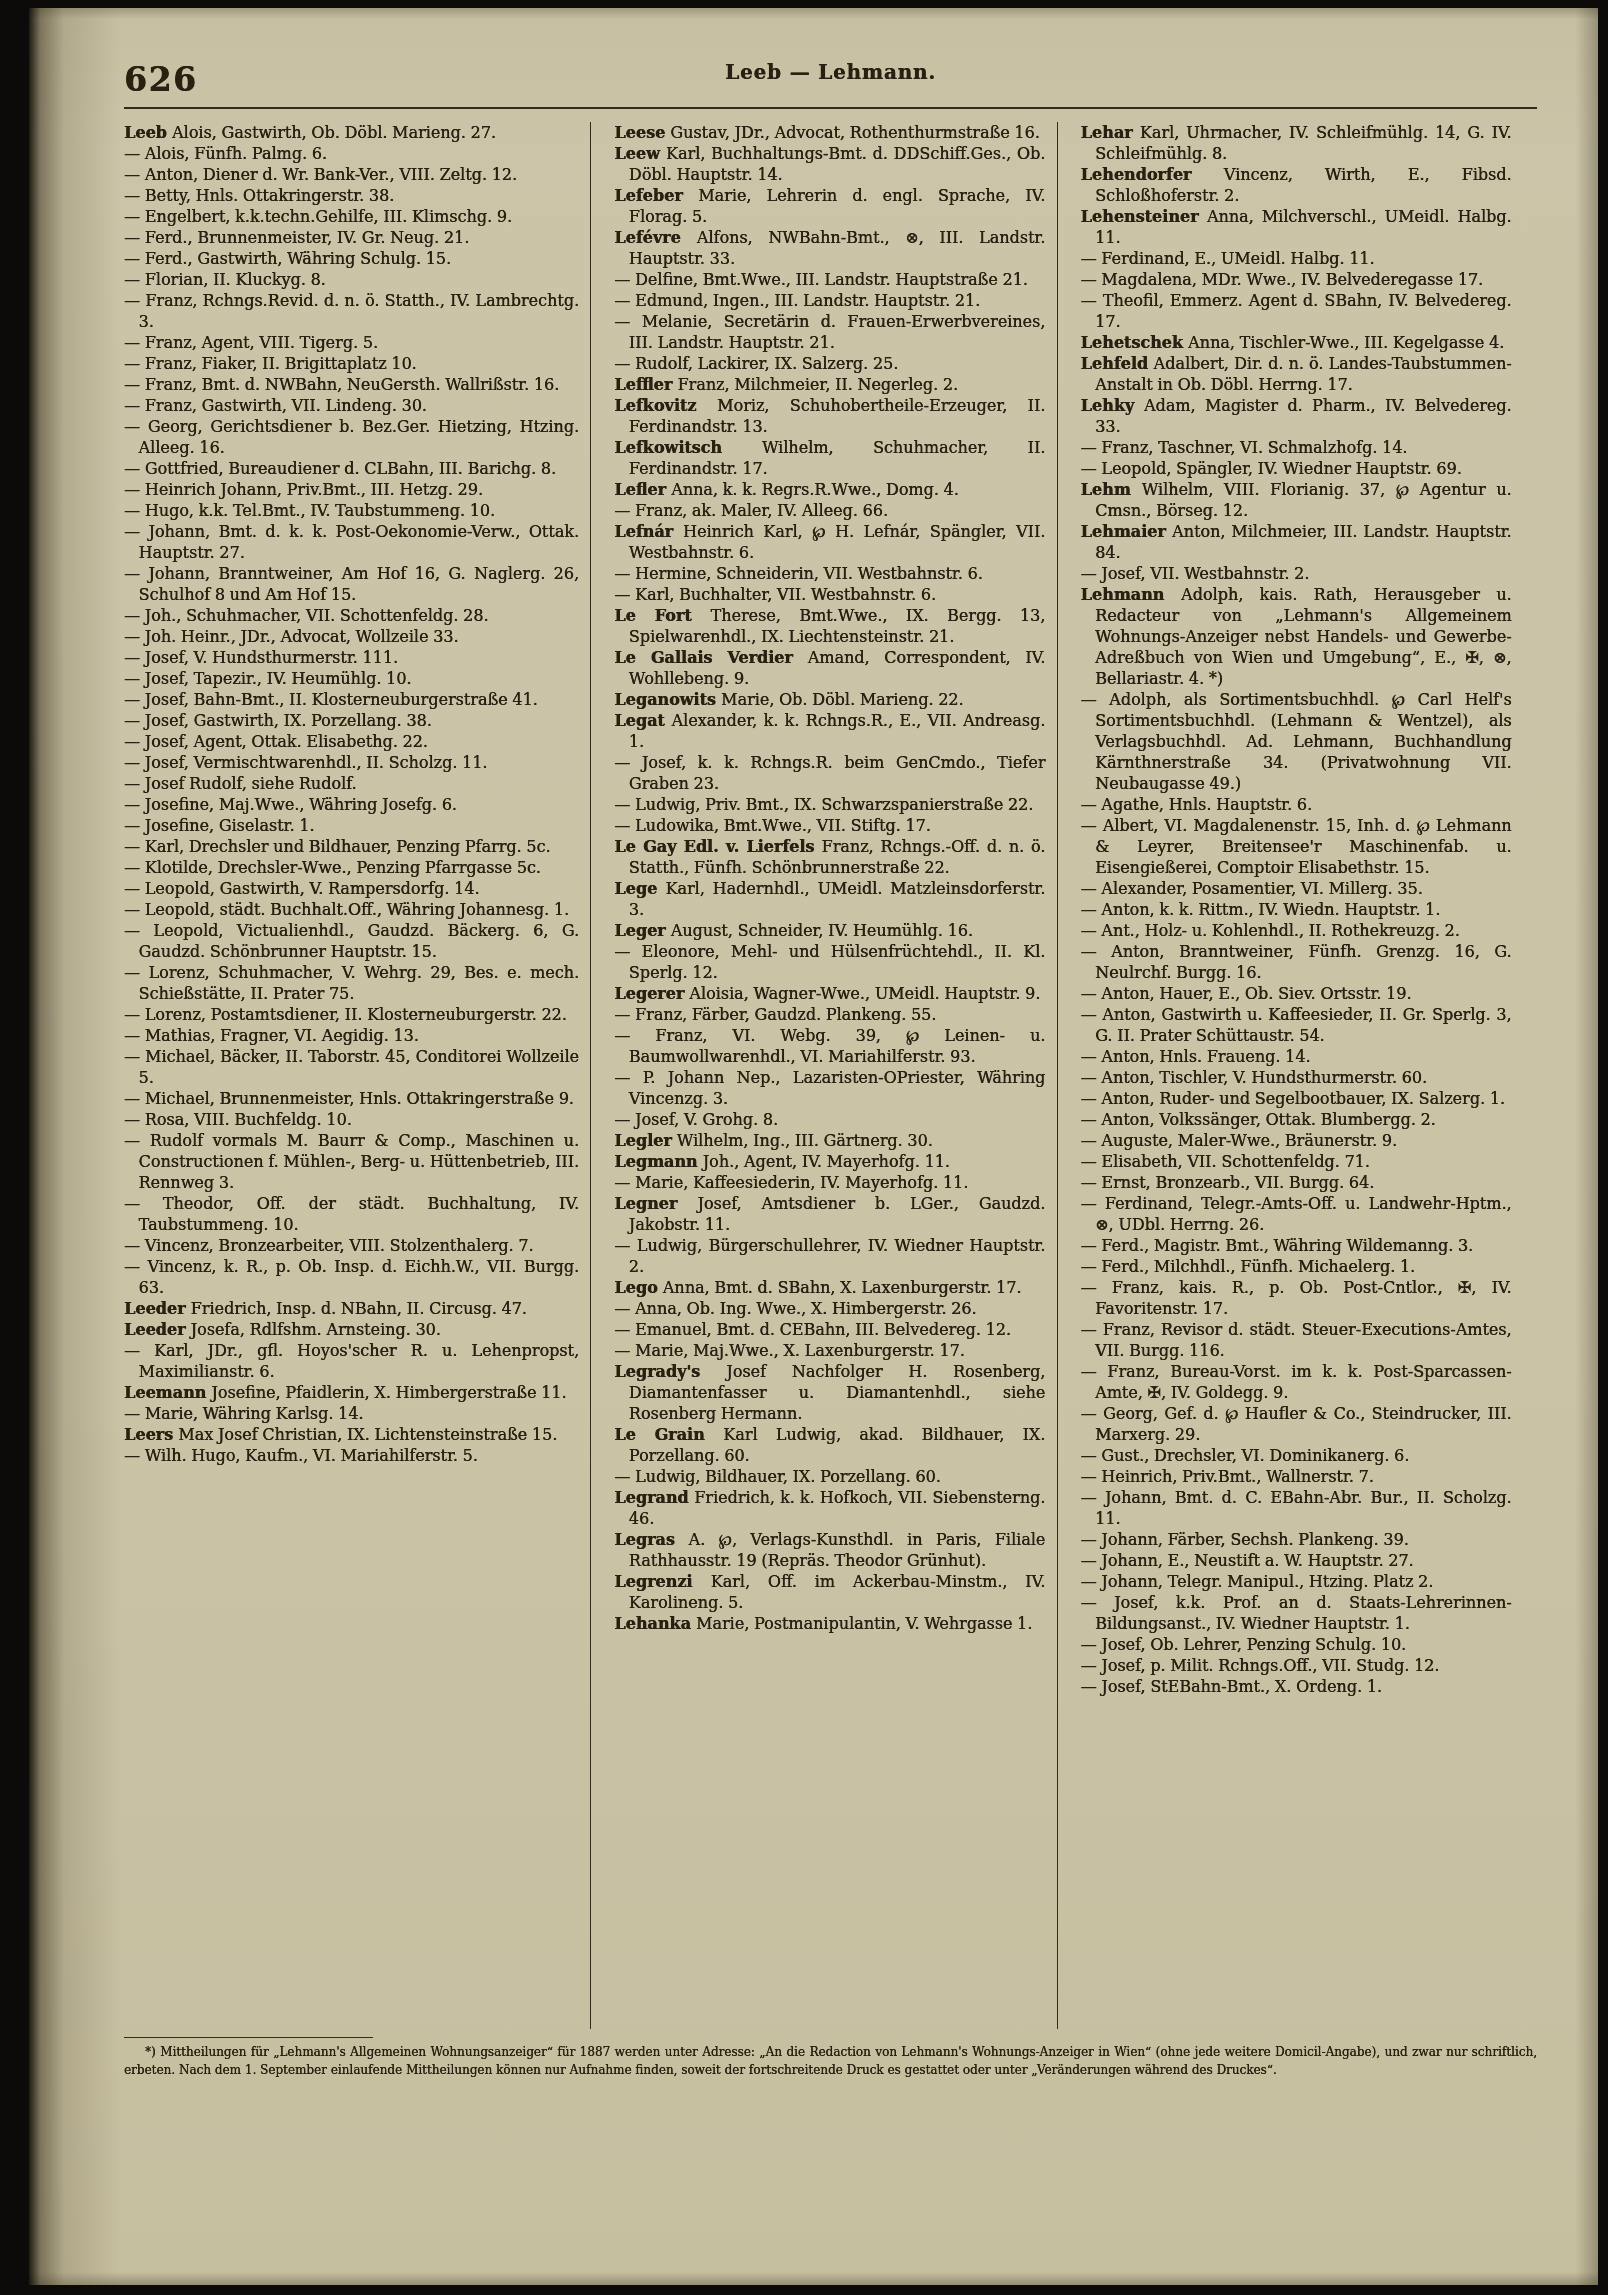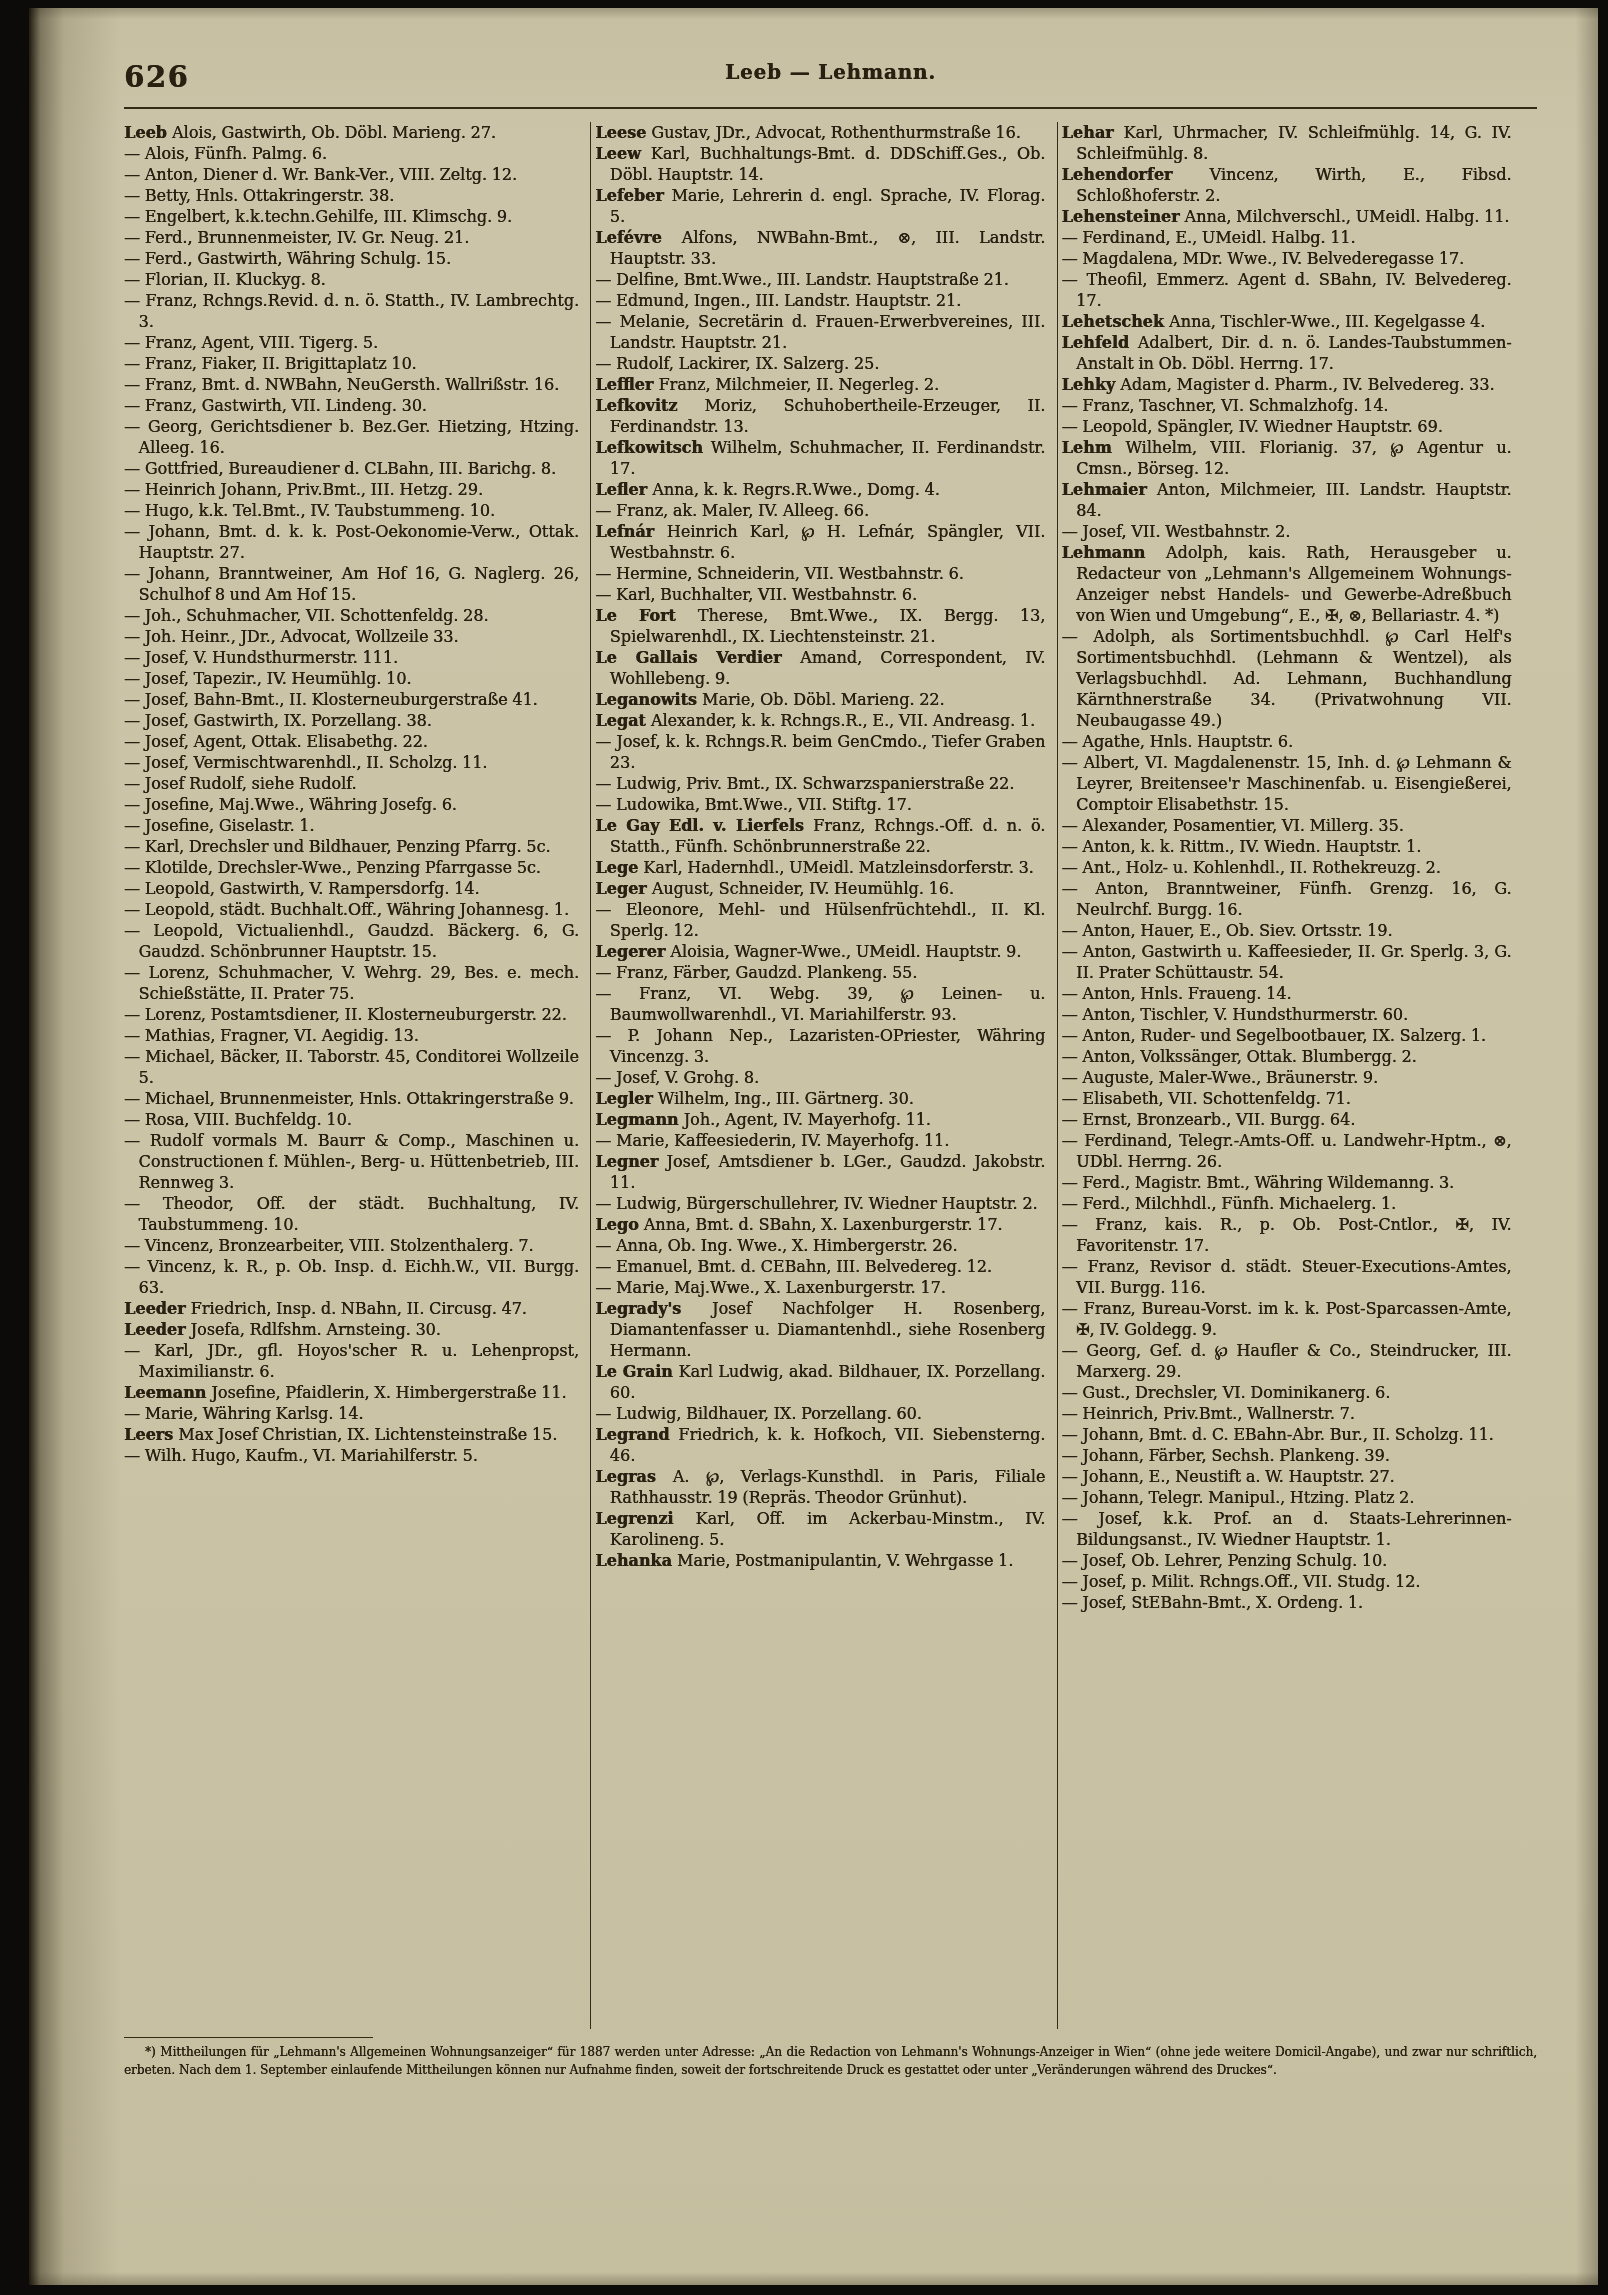--- a/index.html
+++ b/index.html
@@ -25,39 +25,39 @@
   .binding-shadow {
     position:absolute; left:0; top:0; bottom:0; width:105px;
     pointer-events:none;
   }
   .textblock {
     position:absolute; left:95px; top:47px; width:1413px;
   }
   .header-row { position:relative; height:50px; }
   .pagenum {
     position:absolute; left:0; top:4.8px;
-    font-size:29px; font-weight:bold; letter-spacing:1.6px;
+    font-size:33px; font-weight:bold; letter-spacing:1.6px;
     text-shadow:0.4px 0 0 currentColor;
   }
   .title {
     display:block; text-align:center;
     font-size:20px; font-weight:bold; letter-spacing:0.8px;
     padding-top:4.8px;
     text-shadow:0.4px 0 0 currentColor;
   }
   .header-rule { border-top:2.4px solid var(--rule,#352a18); margin-top:1.6px; margin-bottom:13px; }
   .columns {
     display:flex;
     height:1907px;
     overflow:hidden;
   }
   .col { width:455px; flex:0 0 455px; }
   .col + .col {
     border-left:1.6px solid var(--rule,#352a18);
-    margin-left:11.3px; padding-left:4px;
+    margin-left:11.3px; padding-left:23px;
   }
   .entry {
     font-size:16px;
     line-height:21px;
     text-align:justify;
     text-indent:-14.5px;
     padding-left:14.5px;
     word-spacing:-0.4px;
     text-shadow:0.3px 0 0 currentColor;
   }

